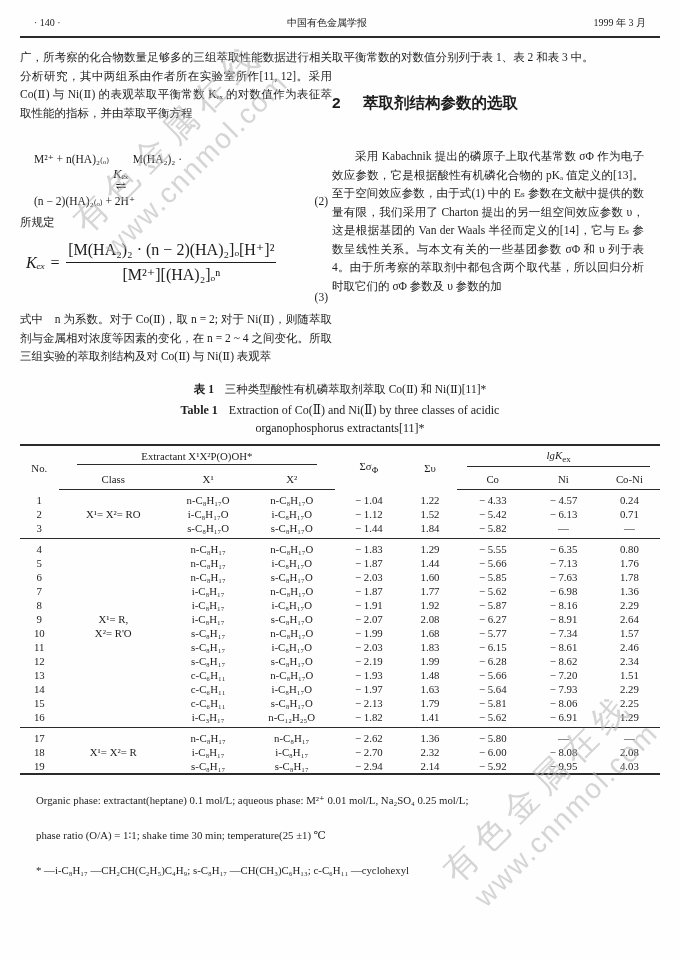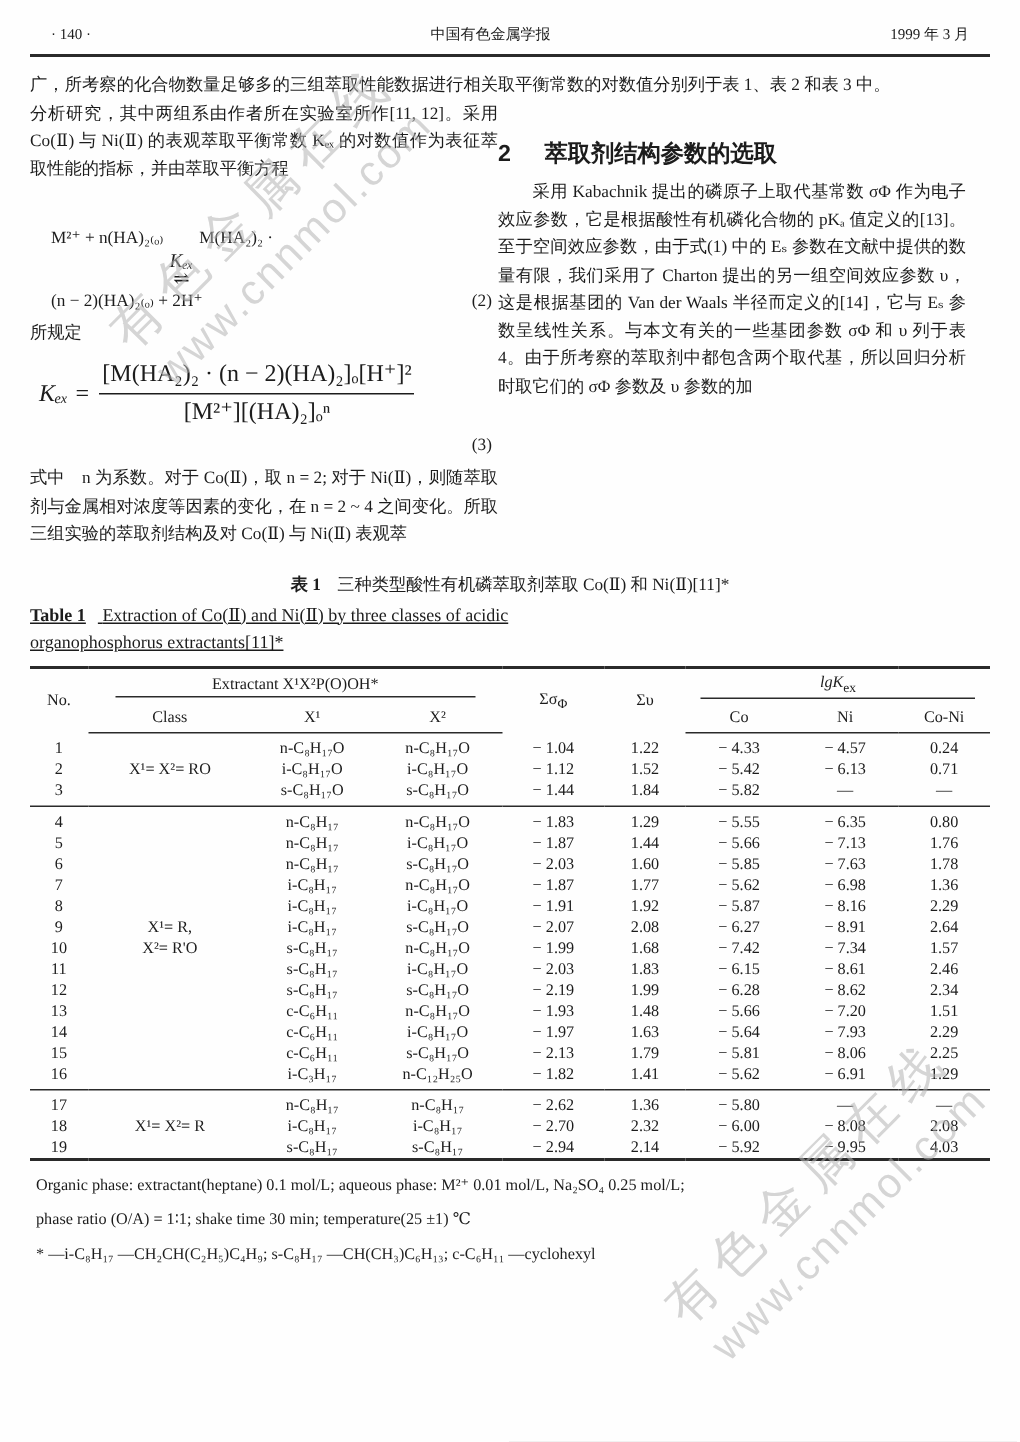--- a/index.html
+++ b/index.html
@@ -24,42 +24,42 @@
   .rxn-k{font-size:13px; font-style:italic; margin-bottom:1px;margin-top:39px;}
   .rxn-ar{font-size:13px; line-height:.8;}
   .eqline2{margin:1px 0 2px 14px; font-size:11.5px; display:flex; justify-content:space-between; padding-right:4px;}
   .eq3wrap{margin:8px 0 0 6px; display:flex; align-items:center; font-size:16px;}
   .eq3-lhs{font-style:italic; margin-right:6px; white-space:nowrap;}
   .frac{display:inline-flex; flex-direction:column; align-items:center; line-height:1.35;}
   .frac-top{border-bottom:1px solid #1c1c1c; padding:0 2px 1px 2px;}
   .frac-bot{padding-top:1px;}
   .eqnum-line{text-align:right; font-size:11.5px; padding-right:4px; margin:2px 0 4px 0;}
   
-  .section-head{font-weight:bold; font-size:15.5px; margin:24px 0 4px 0;
+  .section-head{font-weight:bold; font-size:15.5px; margin:24px 0 32px 0;
     font-family:"Liberation Sans","DejaVu Sans",sans-serif;}
   .section-head .no{margin-right:18px;}
   
   .tbl-title-zh{text-align:center; font-size:11.5px; margin:14px 0 4px 0;}
   .tbl-title-zh b{margin-right:8px;margin-top:24px;}
-  .tbl-title-en{text-align:left; font-size:12px; margin:0 0 2px 0; line-height:1.55;text-decoration:underline;}
+  .tbl-title-en{text-align:center; font-size:12px; margin:0 0 2px 0; line-height:1.55;}
   .tbl-title-en b{margin-right:8px;}
   
   table.extr{width:100%; border-collapse:collapse; border-top:2px solid #2a2a2a;
     border-bottom:2px solid #2a2a2a; margin-top:6px;
     font-size:10.8px;}
   table.extr th{font-weight:normal; padding:3px 2px; text-align:center;}
   table.extr td{padding:1px 2px; text-align:center; white-space:nowrap;}
   th.span div{display:inline-block; border-bottom:1px solid #2a2a2a; padding:0 14px 2px 14px; min-width:78%;}
   tr.h2 th{border-bottom:1.5px solid #2a2a2a; padding-bottom:4px;}
   tr.sep td{border-bottom:1px solid #2a2a2a; padding-bottom:4px;}
   tr.gap-top td{padding-top:4px;}
   tr.first td{padding-top:4px;}
   
   .footnotes{font-size:10.8px; line-height:1.75; margin-top:7px;}
-  .footnotes div{margin:4px;}
+  .footnotes div{margin:16px;}
   
   .wm{position:absolute; pointer-events:none; text-align:center; z-index:5;
       color:rgba(178,178,178,0.55); transform:rotate(-45deg);
       font-family:"Liberation Sans","DejaVu Sans",sans-serif;}
   .wm .zh{font-size:34px; letter-spacing:8px; white-space:nowrap;}
   .wm .url{font-size:28px; letter-spacing:2px; white-space:nowrap;}
   .wm1{left:-40px; top:110px; width:440px;}
   .wm2{left:360px; top:760px; width:380px;}
 </style>
 </head>
@@ -271,21 +271,21 @@
           <td>− 8.91</td>
           <td>2.64</td>
         </tr>
         <tr>
           <td>10</td>
           <td>X²= R'O</td>
           <td>s-C₈H₁₇</td>
           <td>n-C₈H₁₇O</td>
           <td>− 1.99</td>
           <td>1.68</td>
-          <td>− 7.42</td>
+          <td>− 5.77</td>
           <td>− 7.34</td>
           <td>1.57</td>
         </tr>
         <tr>
           <td>11</td>
           <td></td>
           <td>s-C₈H₁₇</td>
           <td>i-C₈H₁₇O</td>
           <td>− 2.03</td>
           <td>1.83</td>

